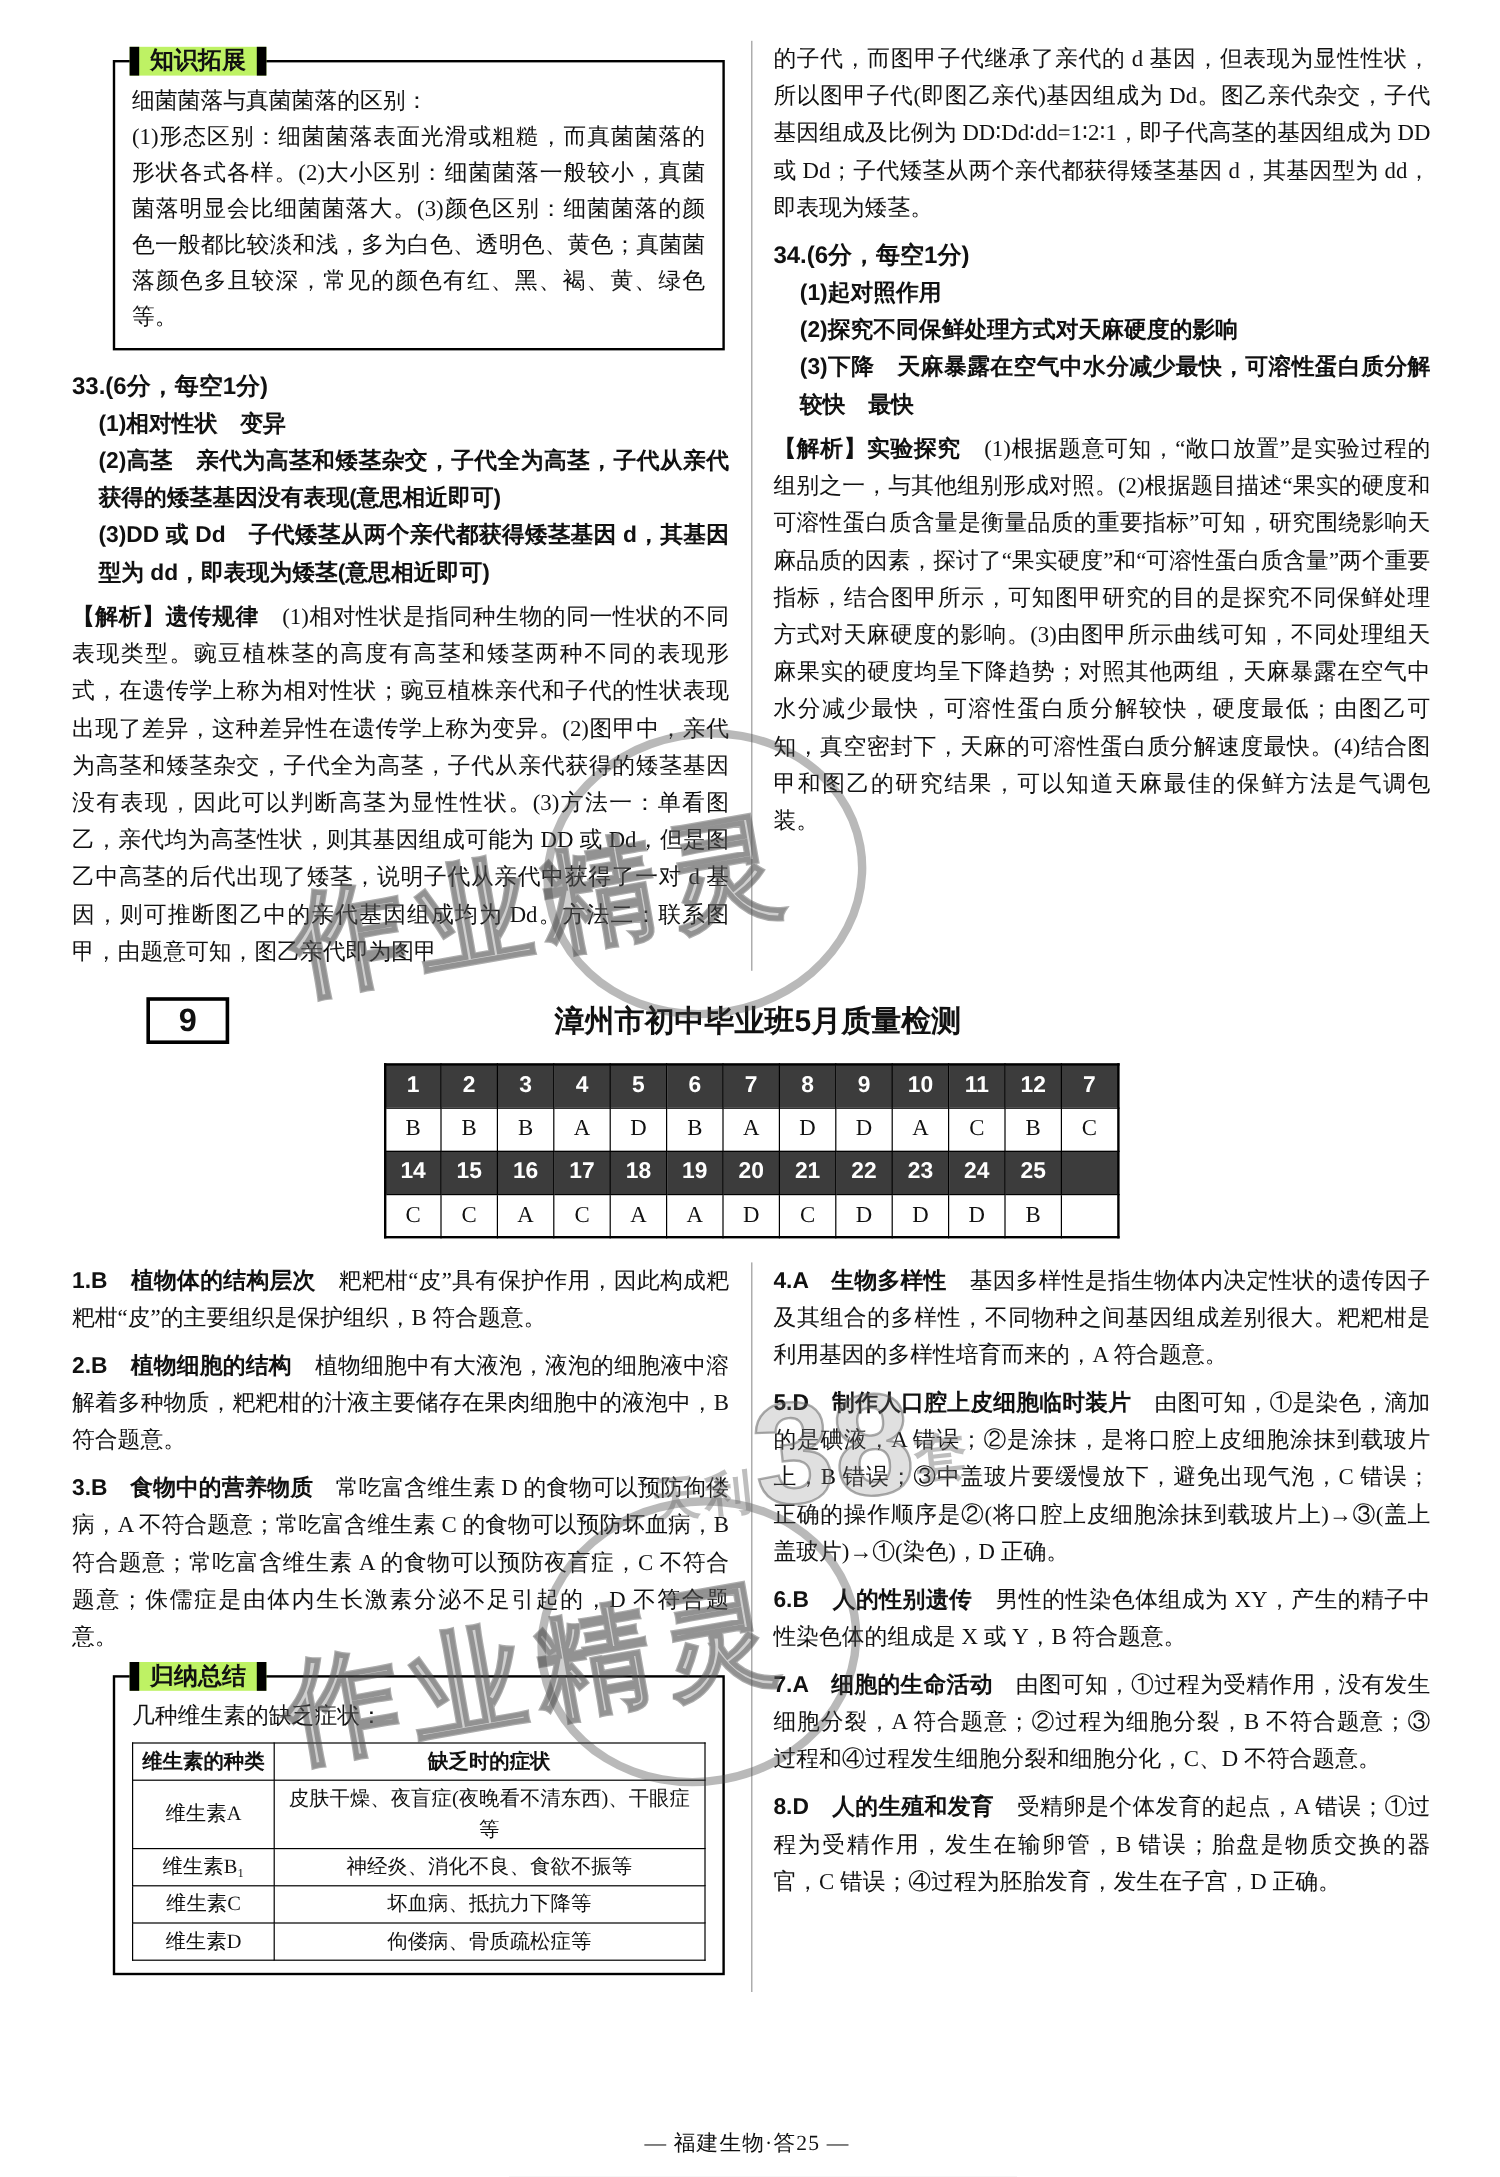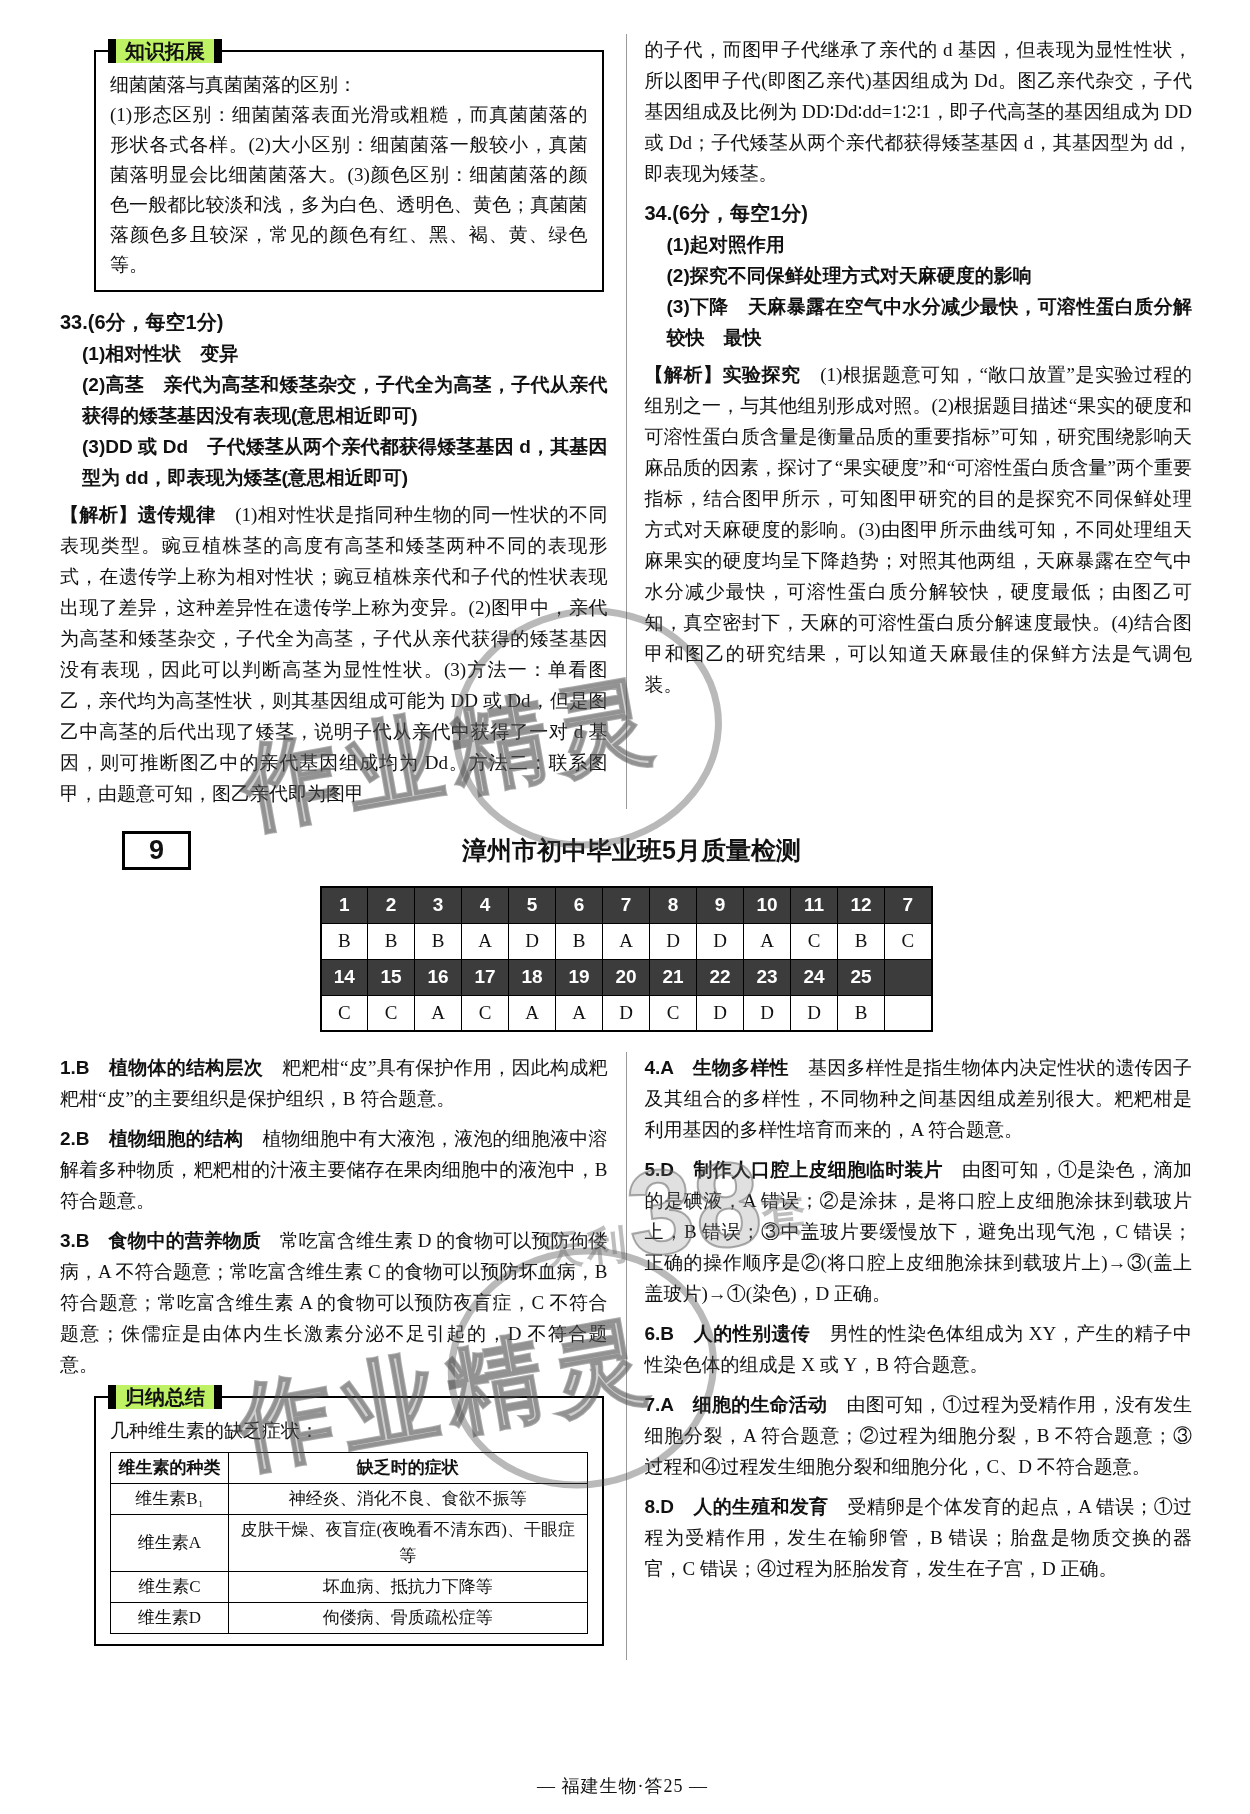--- a/index.html
+++ b/index.html
@@ -187,26 +187,26 @@
         <div class="kbox">
           <span class="btitle">归纳总结</span>
           <p class="body">几种维生素的缺乏症状：</p>
           <table class="vit">
             <tbody>
                 <tr class="h">
               <td class="c0">维生素的种类</td>
               <td>缺乏时的症状</td>
             </tr>
             <tr>
+              <td class="c0">维生素A</td>
+              <td>皮肤干燥、夜盲症(夜晚看不清东西)、干眼症等</td>
+            </tr>
+            <tr>
               <td class="c0">维生素B₁</td>
               <td>神经炎、消化不良、食欲不振等</td>
-            </tr>
-            <tr>
-              <td class="c0">维生素A</td>
-              <td>皮肤干燥、夜盲症(夜晚看不清东西)、干眼症等</td>
             </tr>
             <tr>
               <td class="c0">维生素C</td>
               <td>坏血病、抵抗力下降等</td>
             </tr>
             <tr>
               <td class="c0">维生素D</td>
               <td>佝偻病、骨质疏松症等</td>
             </tr>
           </tbody>

